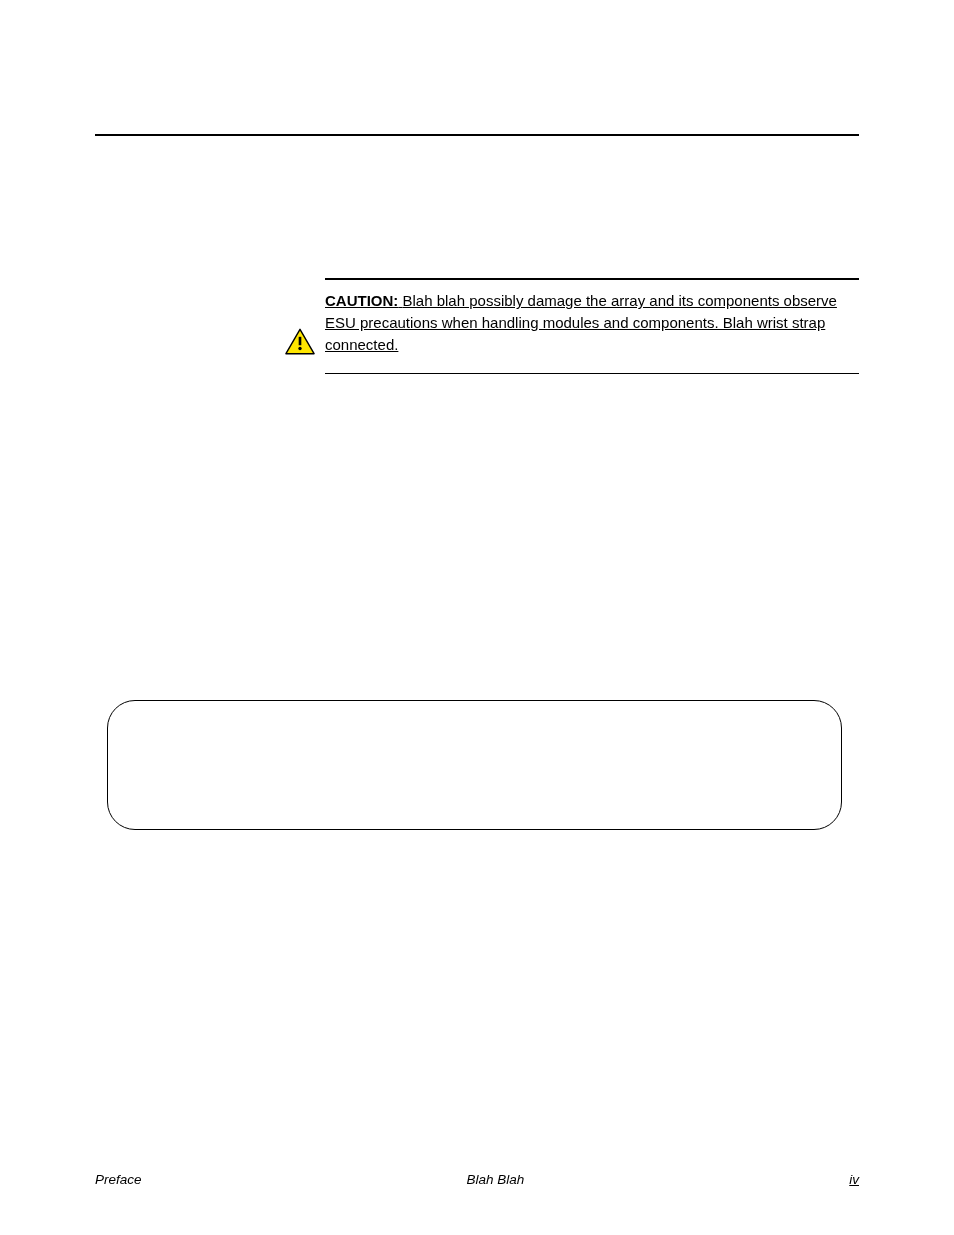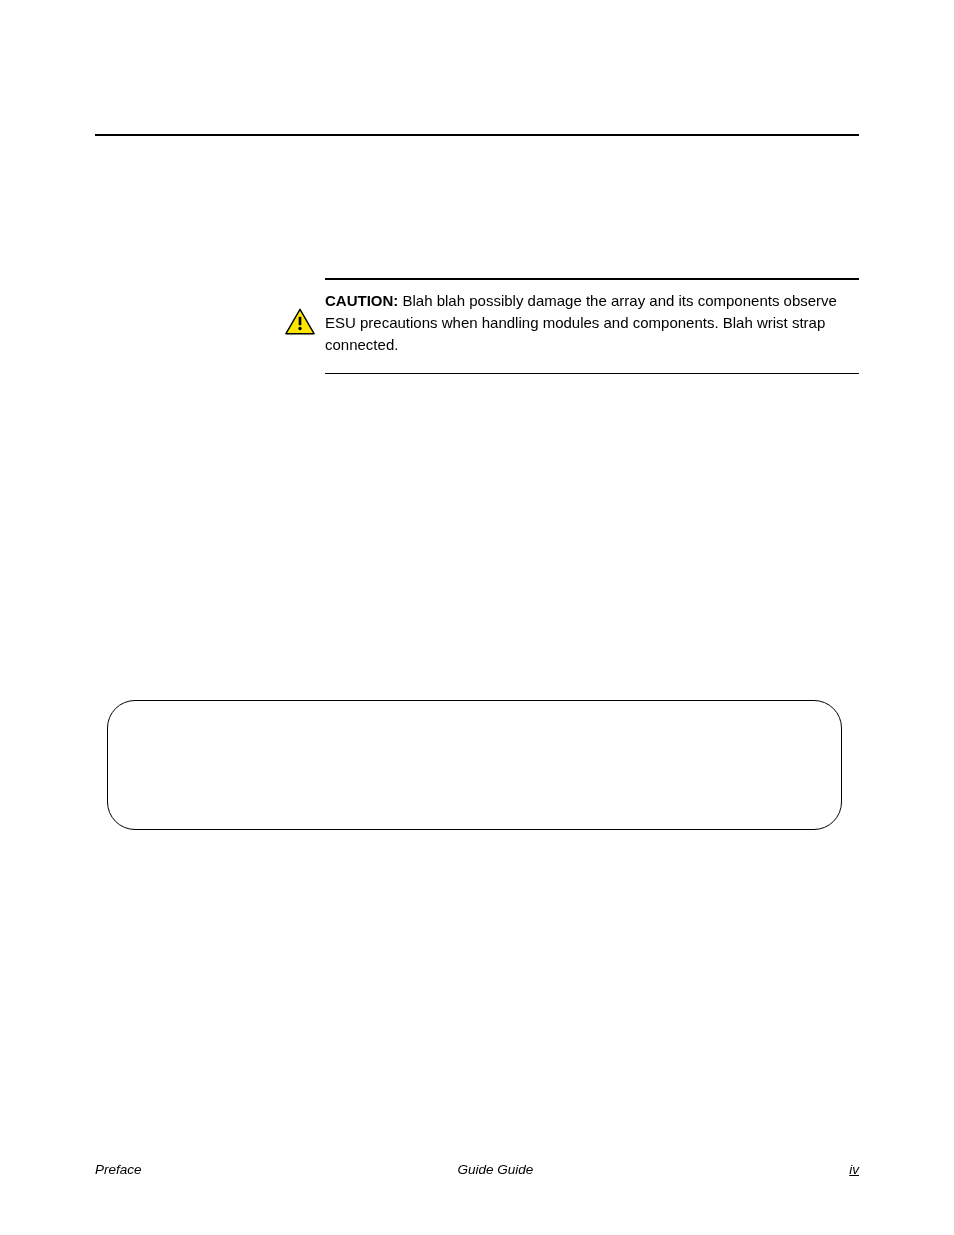--- a/index.html
+++ b/index.html
@@ -34,21 +34,22 @@
       border-top: 2px solid #000;
       margin-left: 40px;
     }
     .caution-rule-bottom {
       border-top: 1.5px solid #000;
       margin-left: 40px;
       margin-top: 18px;
     }
     .caution-row {
       display: flex;
-      align-items: center;
+      align-items: flex-end;
+      text-decoration: underline;
     }
     .caution-icon {
       width: 30px;
       height: 27px;
       margin-top: 8px;
       flex-shrink: 0;
     }
     .caution-text-wrap {
       padding-left: 10px;
       padding-top: 10px;
@@ -65,21 +66,21 @@
       position: absolute;
       top: 700px;
       left: 107px;
       right: 112px;
       height: 130px;
       border: 1.5px solid #000;
       border-radius: 28px;
     }
     .footer-row {
       position: absolute;
-      bottom: 58px;
+      bottom: 48px;
       left: 95px;
       right: 95px;
       display: flex;
       justify-content: space-between;
       align-items: baseline;
       font-size: 13.5px;
       font-style: italic;
     }
     .footer-center {
       text-align: center;
@@ -109,16 +110,16 @@
         </span>
       </div>
     </div>
     <div class="caution-rule-bottom"></div>
   </div>
 
   <div class="rounded-box"></div>
 
   <div class="footer-row">
     <span class="footer-left">Preface</span>
-    <span class="footer-center">Guide Guide</span>
+    <span class="footer-center">Blah Blah</span>
     <span class="footer-right">iv</span>
   </div>
 </div>
 
 </body></html>

